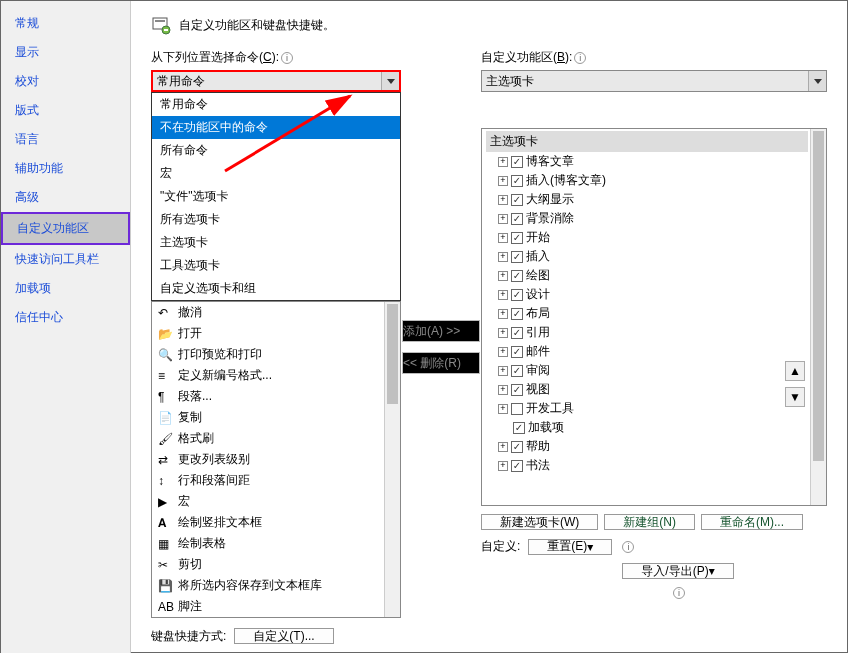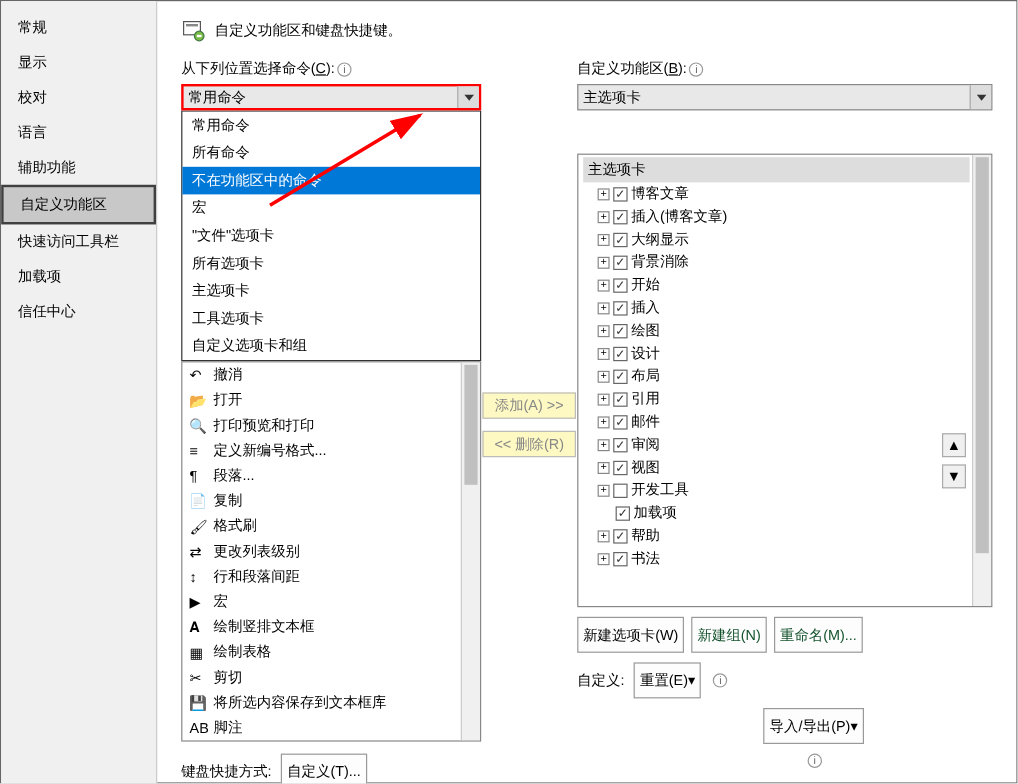--- a/index.html
+++ b/index.html
@@ -1,21 +1,21 @@
 <!DOCTYPE html>
 <html><head>
 <meta charset="utf-8">
 <style>
 * { box-sizing: border-box; margin: 0; padding: 0; font-family: "Microsoft YaHei", sans-serif; font-size: 12px; }
 body { background: #fff; width: 848px; height: 653px; position: relative; overflow: hidden; }
 .dialog { width: 848px; height: 653px; border: 1px solid #666; background: #fff; display: flex; flex-direction: column; }
 .main-area { flex: 1; display: flex; }
 .sidebar { width: 130px; background: #f0f0f0; border-right: 1px solid #ccc; padding-top: 8px; }
-.sidebar-item { padding: 6px 14px; cursor: pointer; color: #000000; }
-.sidebar-item.selected { background: #c8c8c8; border: 2px solid #404040; }
+.sidebar-item { padding: 6px 14px; cursor: pointer; color: #1d4ed8; }
+.sidebar-item.selected { background: #c8c8c8; border: 2px solid #6d28d9; }
 .content { flex: 1; padding: 14px 20px; position: relative; }
 .header-row { display: flex; align-items: center; gap: 8px; margin-bottom: 14px; }
 .header-icon { width: 20px; height: 20px; display: inline-block; position: relative; }
 .header-icon svg { width: 100%; height: 100%; }
 .cols { display: flex; }
 .col-left { width: 250px; display: flex; flex-direction: column; }
 .col-mid { width: 80px; display: flex; flex-direction: column; justify-content: center; align-items: center; gap: 10px; }
 .col-right { flex: 1; display: flex; flex-direction: column; }
 .label-row { margin-bottom: 4px; }
 .underline { text-decoration: underline; }
@@ -27,48 +27,50 @@
 .dropdown-list { border: 1px solid #333; background: #fff; margin-top: 0; }
 .dropdown-item { padding: 3px 8px; cursor: pointer; }
 .dropdown-item.selected { background: #0078d7; color: #fff; }
 .command-list { border: 1px solid #888; background: #fff; flex: 1; overflow: hidden; position: relative; height: 250px; }
 .command-list-inner { height: 100%; overflow-y: auto; }
 .command-row { display: flex; align-items: center; padding: 2px 6px; gap: 6px; cursor: pointer; }
 .cmd-icon { width: 14px; height: 14px; display: inline-block; flex-shrink: 0; }
 .cmd-sub { margin-left: auto; color: #333; font-size: 10px; }
 .scrollbar-track { position: absolute; right: 0; top: 0; bottom: 0; width: 16px; background: #f0f0f0; border-left: 1px solid #ccc; }
 .scrollbar-thumb { position: absolute; left: 2px; right: 2px; top: 2px; height: 60px; background: #c0c0c0; }
-.mid-btn { width: 78px; height: 22px; border: 1px solid #bbb; background: #fef9c3; color: #888; cursor: default; text-align: center; line-height: 20px; }
+.mid-btn { width: 78px; height: 22px; border: 1px solid #bbb; background: #000000; color: #888; cursor: default; text-align: left; line-height: 20px; }
 .tree-box { border: 1px solid #888; background: #fff; height: 378px; overflow: hidden; position: relative; margin-bottom: 8px; }
 .tree-inner { padding: 2px 18px 2px 4px; }
 .tree-root { padding: 2px 4px; background: #ddd; }
 .tree-item { display: flex; align-items: center; gap: 3px; padding: 1px 0 1px 12px; }
 .tree-exp { width: 10px; height: 10px; border: 1px solid #888; display: inline-flex; align-items: center; justify-content: center; font-size: 9px; line-height: 1; cursor: pointer; flex-shrink: 0; }
 .tree-chk { width: 12px; height: 12px; border: 1px solid #666; display: inline-flex; align-items: center; justify-content: center; flex-shrink: 0; cursor: pointer; }
 .tree-chk.checked::after { content: "✓"; font-size: 10px; color: #333; }
 .btn-row { display: flex; gap: 6px; margin-bottom: 8px; }
-.btn { height: 30px; padding: 0 4px; border: 1px solid #999; background: #fdfdfd; cursor: pointer; display: inline-flex; align-items: center; }
+.btn { height: 16px; padding: 0 18px; border: 1px solid #999; background: #fdfdfd; cursor: pointer; display: inline-flex; align-items: center; }
 .btn.disabled { color: #14532d; cursor: default; }
 .spin-btns { position: absolute; right: 22px; top: 312px; display: flex; flex-direction: column; gap: 6px; }
 .spin { width: 20px; height: 20px; border: 1px solid #aaa; background: #f0f0f0; display: flex; align-items: center; justify-content: center; cursor: pointer; }
 .label-inline { display: flex; align-items: center; gap: 8px; margin-bottom: 8px; }
-.kbd-row { margin-top: 10px; display: flex; align-items: center; gap: 8px; }
+.kbd-row { margin-top: 10px; display: flex; gap: 8px; }
 .arrow-annot { position: absolute; left: 84px; top: 85px; pointer-events: none; z-index: 10; }
 </style>
 </head>
 <body>
 
 <div class="dialog">
   <div class="main-area">
     <div class="sidebar" id="sidebar">
         <div class="sidebar-item">常规</div>
         <div class="sidebar-item">显示</div>
         <div class="sidebar-item">校对</div>
+        <div class="sidebar-item">版式</div>
         <div class="sidebar-item">语言</div>
         <div class="sidebar-item">辅助功能</div>
+        <div class="sidebar-item">高级</div>
         <div class="sidebar-item selected">自定义功能区</div>
         <div class="sidebar-item">快速访问工具栏</div>
         <div class="sidebar-item">加载项</div>
         <div class="sidebar-item">信任中心</div>
       </div>
 
     <div class="content">
       <div class="header-row">
         <span class="header-icon">
           <svg viewBox="0 0 20 20">
@@ -85,22 +87,22 @@
         <div class="col-left">
           <div class="label-row">
             <span>从下列位置选择命令(</span><span class="underline">C</span><span>):</span><span class="info-icon">i</span>
           </div>
           <div class="combo highlighted">
             <span>常用命令</span>
             <span class="combo-arrow"></span>
           </div>
           <div class="dropdown-list" id="dropdown">
               <div class="dropdown-item">常用命令</div>
+              <div class="dropdown-item selected">不在功能区中的命令</div>
               <div class="dropdown-item">所有命令</div>
-              <div class="dropdown-item selected">不在功能区中的命令</div>
               <div class="dropdown-item">宏</div>
               <div class="dropdown-item">"文件"选项卡</div>
               <div class="dropdown-item">所有选项卡</div>
               <div class="dropdown-item">主选项卡</div>
               <div class="dropdown-item">工具选项卡</div>
               <div class="dropdown-item">自定义选项卡和组</div>
             </div>
           <div class="command-list">
             <div class="command-list-inner" id="cmdlist">
                 <div class="command-row">

